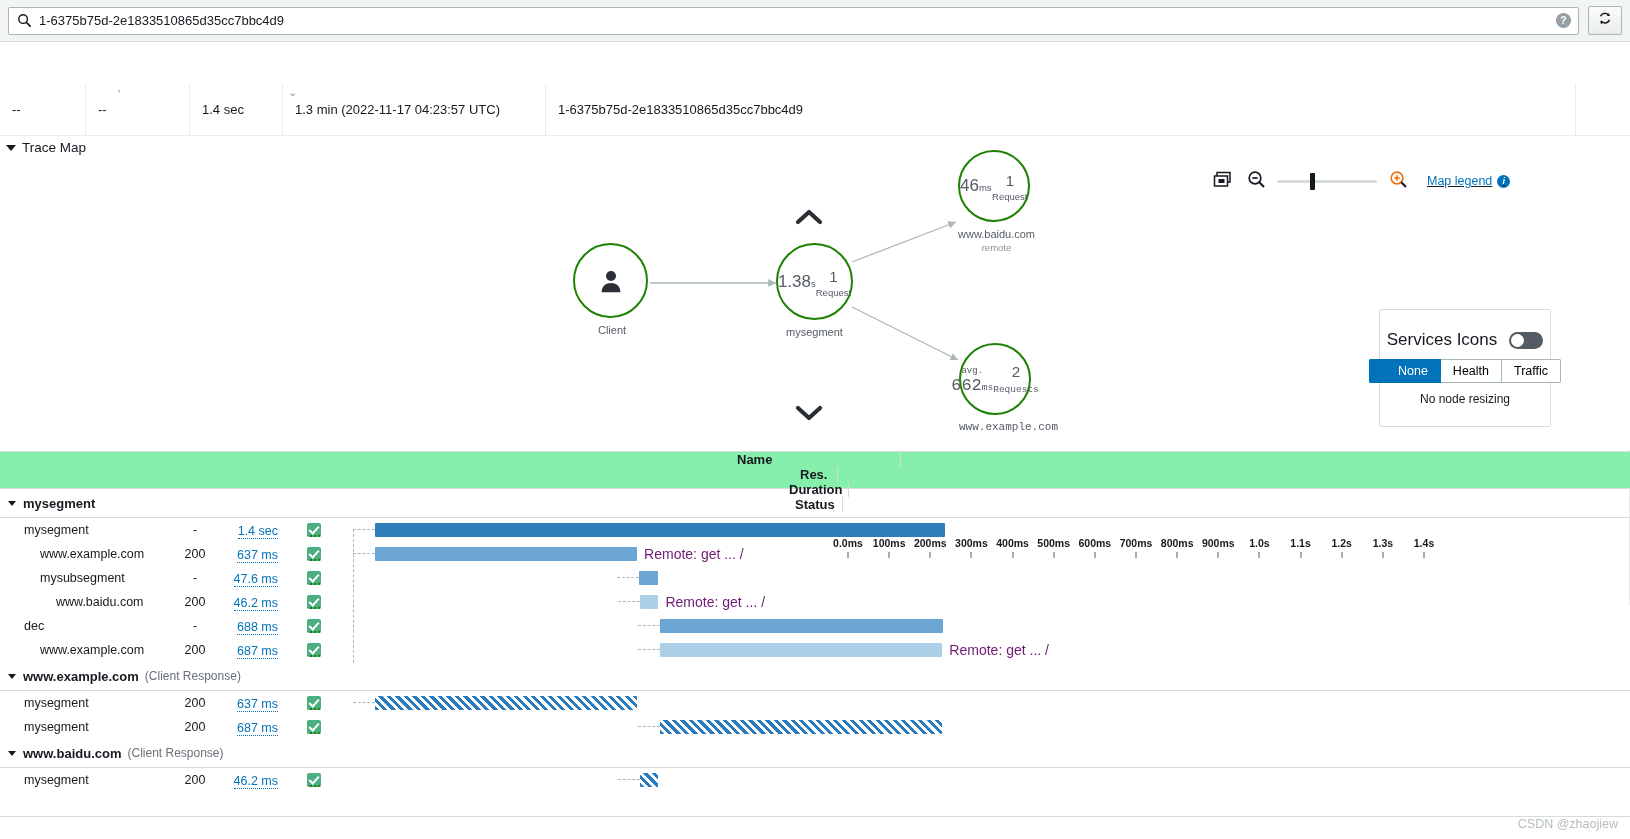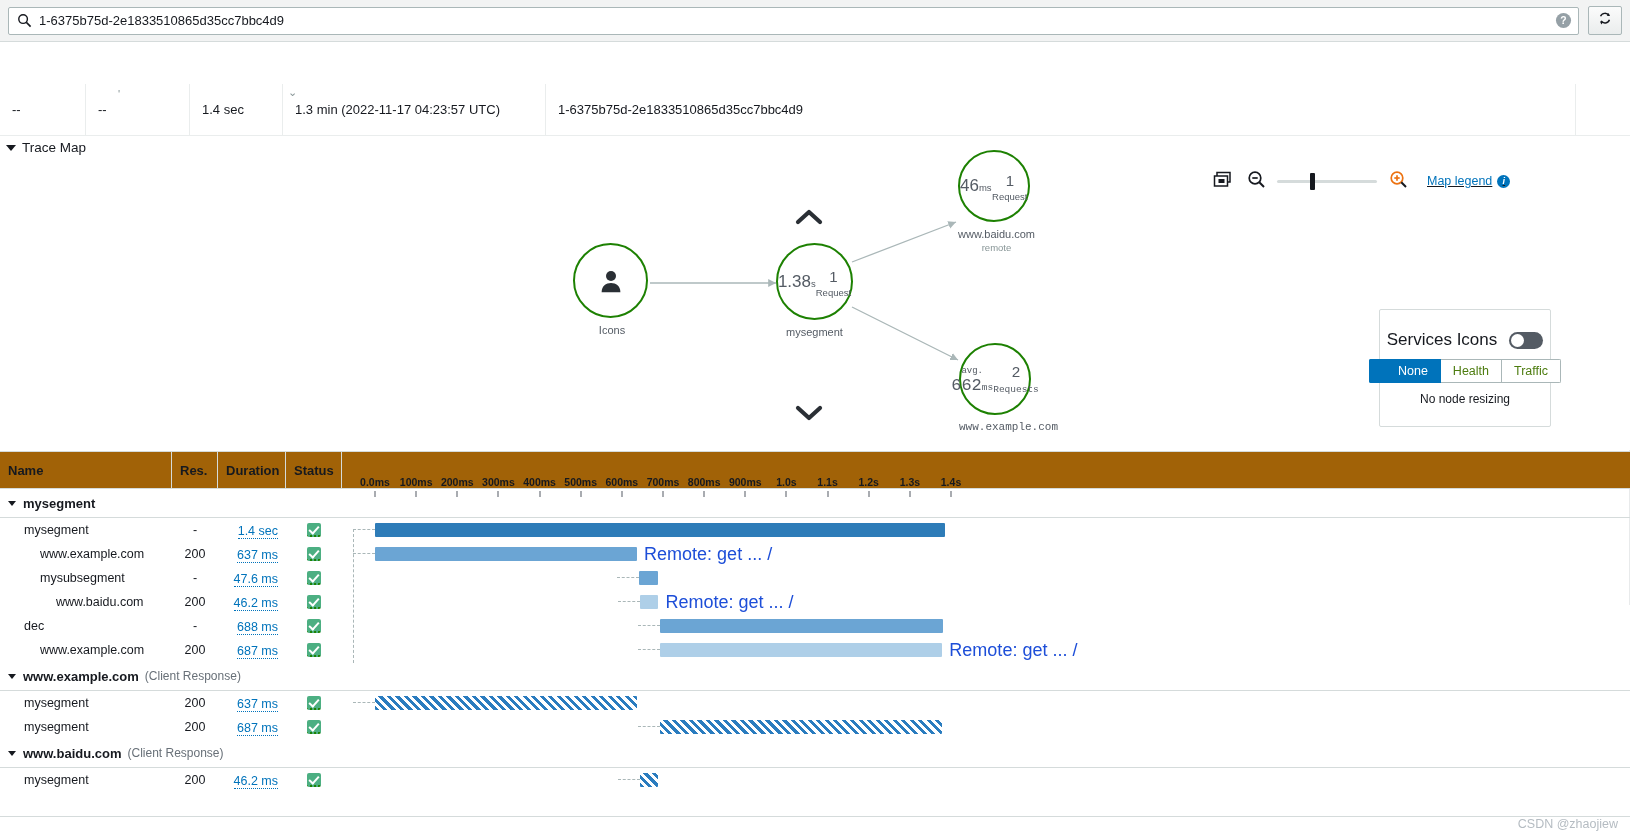--- a/index.html
+++ b/index.html
@@ -146,33 +146,34 @@
     position: relative; cursor: pointer;
   }
   .toggle .knob {
     position: absolute; top: 2px; left: 2px; width: 13px; height: 13px;
     border-radius: 50%; background: #fff;
   }
   .seg {
     display: flex; border-radius: 2px; overflow: hidden;
   }
   .seg .segbtn {
-    padding: 4px 12px; font-size: 12.5px; color: #4d7c0f; background: #fff;
+    padding: 4px 12px; font-size: 12.5px; color: #000000; background: #fff;
     border: 1px solid #aab7b8; border-left: none; cursor: pointer;
   }
   .seg .segbtn:first-child { border-left: 1px solid #aab7b8; }
   .seg .segbtn.sel { background: #0073bb; color: #fff; border-color: #0073bb; padding-left: 28px; }
   .svc-note { font-size: 12px; color: #16191f; }
 
   
   .ttable { position: absolute; top: 451px; left: 0; width: 1630px; }
   .thead {
-    display: flex; height: 38px; background: #a16207;
+    display: flex; height: 38px; background: #86efac;
     border-top: 1px solid #d5dbdb; border-bottom: 1px solid #d5dbdb;
     align-items: center;
+    flex-direction: column;
   }
   .th {
     font-size: 13px; font-weight: bold; color: #16191f;
     height: 38px; display: flex; align-items: center;
     border-right: 1px solid #d5dbdb; padding-left: 8px;
   }
   .th-name { width: 172px; }
   .th-res { width: 46px; }
   .th-dur { width: 68px; }
   .th-status { width: 56px; }
@@ -216,21 +217,21 @@
   }
   .c-bar { flex: 1; position: relative; height: 24px; }
   .bar { position: absolute; top: 5px; height: 14px; border-radius: 1px; }
   .bar.striped {
     background-image: repeating-linear-gradient(45deg,#2a7cbf 0 3px,#ffffff 3px 6px);
   }
   .dashlead {
     position: absolute; top: 11px; height: 0; border-top: 1px dashed #aab7b8;
   }
   .barlabel {
-    position: absolute; top: 5px; font-size: 18px; color: #1d4ed8;
+    position: absolute; top: 5px; font-size: 14px; color: #701a75;
     line-height: 14px; white-space: nowrap;
   }
   .watermark {
     position: absolute; right: 12px; bottom: 8px;
     font-size: 12.5px; color: #b5bcc2;
   }
   .footline {
     position: absolute; left: 0; bottom: 22px; width: 1630px;
     border-top: 1px solid #d5dbdb;
   }
@@ -302,21 +303,21 @@
       <line x1="852" y1="147" x2="958" y2="200" stroke="#aab7b8" stroke-width="1.3" marker-end="url(#ah)"></line>
     </svg>
 
     <div class="node" style="left:573px; top:83px; width:78px;">
       <div class="circle" style="width:75px;height:75px;">
         <svg viewBox="0 0 24 24" width="30" height="30">
           <circle cx="12" cy="8" r="4" fill="#2a2f35"></circle>
           <path d="M4.5 21 C4.5 15.8 8 13.5 12 13.5 C16 13.5 19.5 15.8 19.5 21 Z" fill="#2a2f35"></path>
         </svg>
       </div>
-      <div class="nlabel">Icons</div>
+      <div class="nlabel">Client</div>
     </div>
 
     <div class="node" style="left:776px; top:83px; width:77px;">
       <div class="circle" style="width:77px;height:77px;">
         <div class="metric-main">
           <span class="big">1.38</span><span class="unit">s</span>
         </div>
         <div class="metric-req">
           <span class="big">1</span> <span class="unit">Request</span>
         </div>

